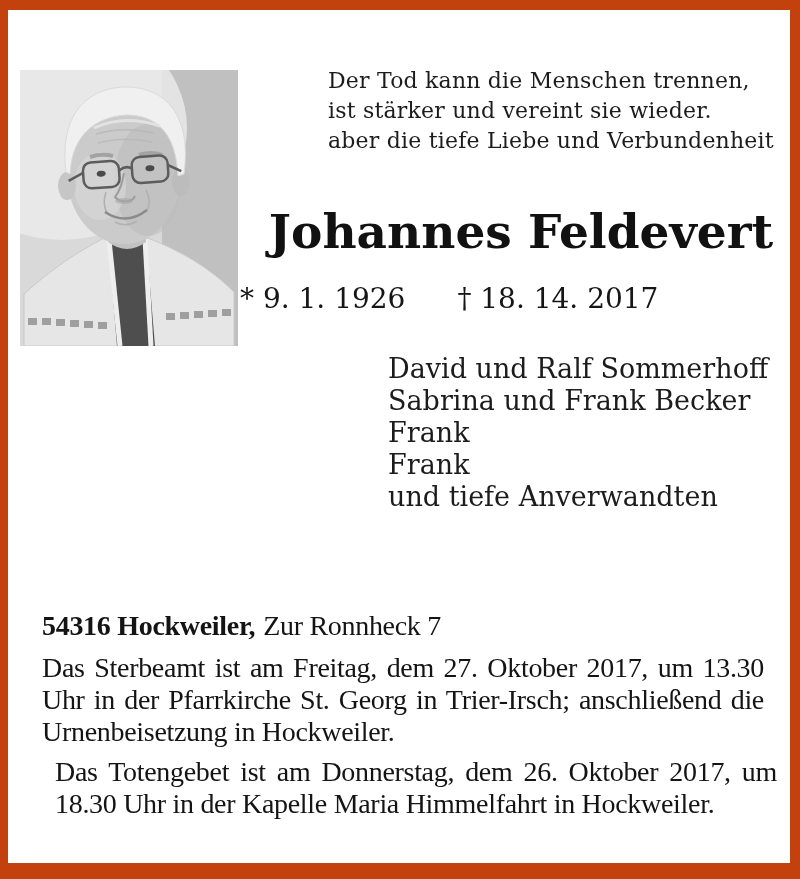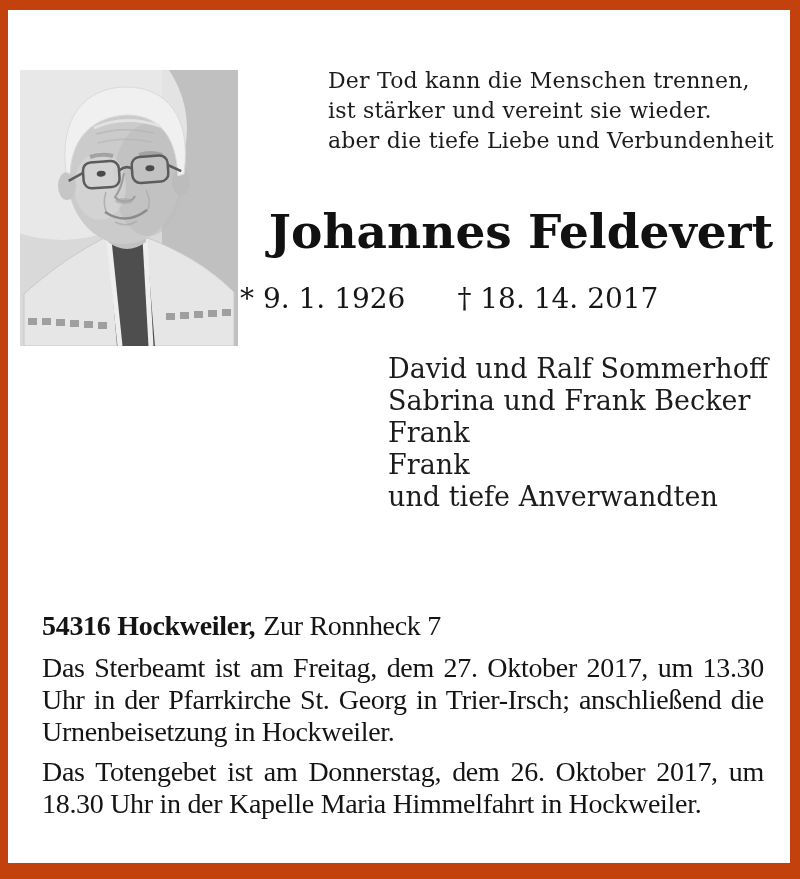--- a/index.html
+++ b/index.html
@@ -48,21 +48,21 @@
   }
   .address .bold{font-weight:bold;}
   .address .street{margin-left:8px;}
   .para{
     position:absolute;left:34px;width:722px;margin:0;
     font-family:"Liberation Serif", serif;
     font-size:28px;line-height:32px;letter-spacing:-0.3px;color:#141414;
     text-align:justify;
   }
   .para-funeral{top:642px;}
-  .para-prayer{top:746px;}
+  .para-prayer{top:746px;margin-left:13px;}
 </style>
 </head>
 <body>
 
 <div class="sheet">
   <div class="paper">
 
     <svg class="photo" viewBox="0 0 218 276" role="img" aria-label="portrait">
       <g>
         <rect x="0" y="0" width="218" height="276" fill="#d9d9d9"></rect>

